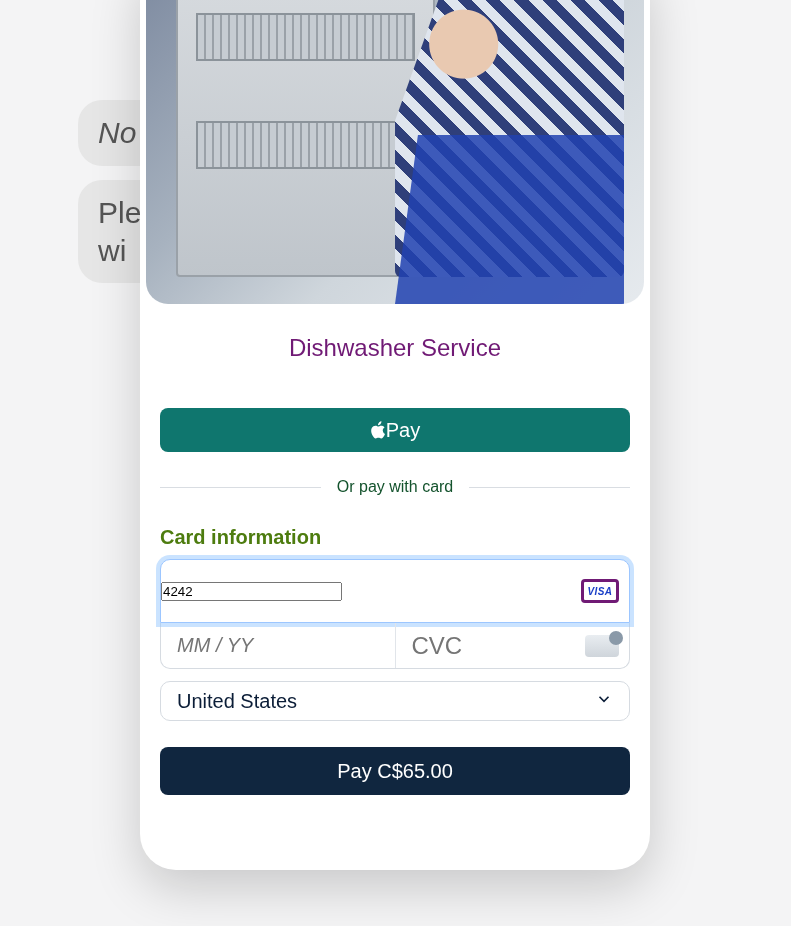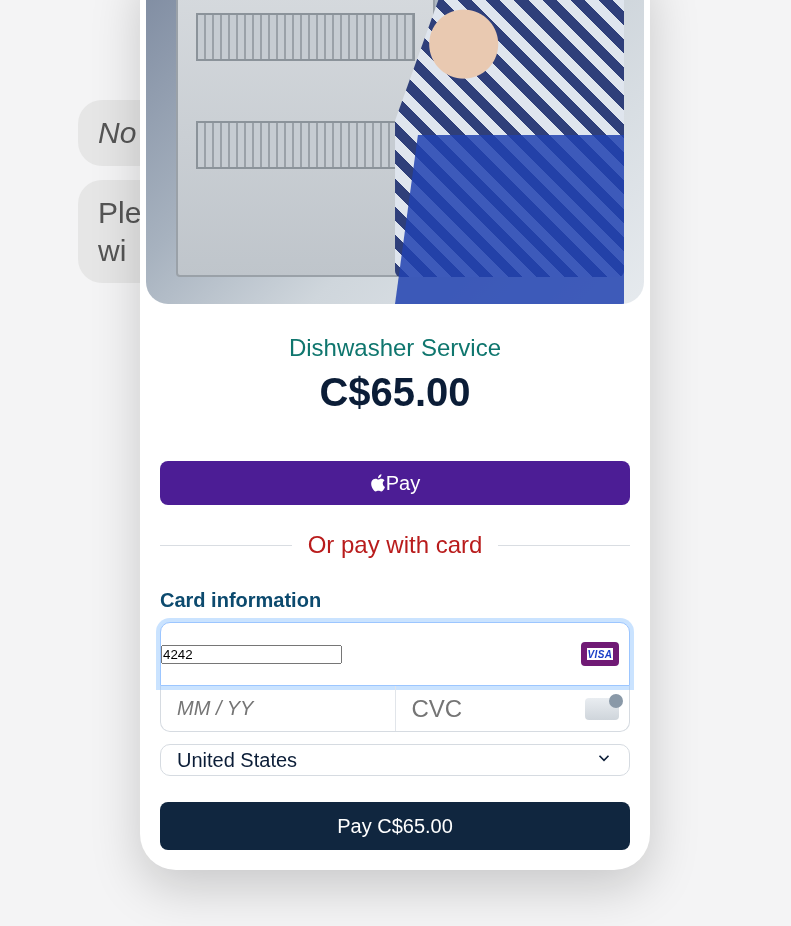--- a/index.html
+++ b/index.html
@@ -72,59 +72,59 @@
     position:absolute; right:4%; bottom:0; width:46%; height:50%;
     background:#2142b0; opacity:.85;
     clip-path: polygon(10% 0,100% 0,100% 100%,0 100%);
   }
 
   .content { padding: 24px 20px 0 20px; }
 
   .service-name {
     text-align: center;
     font-size: 24px;
-    color: #0f766e;
+    color: #701a75;
     font-weight: 400;
     margin-top: 6px;
   }
   .price {
     text-align: center;
     font-size: 40px;
     font-weight: 700;
     color: #0b1d37;
     margin-top: 8px;
   }
 
   .apple-pay-btn {
     display:flex; align-items:center; justify-content:center;
     width:100%; height:44px;
     margin-top: 46px;
-    background:#4c1d95;
+    background:#0f766e;
     color:#fff;
     border:none; border-radius:8px;
     font-size:20px; font-weight:500;
     cursor:pointer;
     gap:0;
   }
   .apple-pay-btn svg { width:16px; height:18px; fill:#fff; display:block; }
 
   .divider-row {
     display:flex; align-items:center; gap:16px;
     margin-top: 26px;
   }
   .divider-row .line { flex:1; height:1px; background:#d9dde2; }
-  .divider-row .txt { font-size:24px; color:#b91c1c; }
+  .divider-row .txt { font-size:16px; color:#14532d; }
 
   .section-label {
-    font-size:20px; font-weight:600; color:#0c4a6e;
+    font-size:20px; font-weight:600; color:#4d7c0f;
     margin-top: 30px;
   }
   .brand-badge {
     position:absolute; right:10px; top:50%; transform:translateY(-50%);
-    width:38px; height:24px; border:6px solid #701a75; border-radius:4px;
+    width:38px; height:24px; border:3px solid #701a75; border-radius:4px;
     background:#fff;
     display:flex; align-items:center; justify-content:center;
     font-size:10px; font-weight:800; font-style:italic;
     color:#1a3fc7; letter-spacing:.4px;
   }
   .cvc-wrap { position:relative; flex:1; border-left:1px solid #e1e5ea; }
   .cvc-badge {
     position:absolute; right:10px; top:50%; transform:translateY(-50%);
     width:34px; height:22px; border-radius:4px;
     background:linear-gradient(#e9edf1,#cfd5db);
@@ -151,21 +151,21 @@
     display:flex;
     border:1px solid #d6dbe1;
     border-top:none;
     border-radius:0 0 10px 10px;
     height:46px;
     background:#fff;
   }
 
   .country-select {
     margin-top:12px;
-    height:32px; width:100%;
+    height:40px; width:100%;
     border:1px solid #d6dbe1; border-radius:10px;
     background:#fff;
     display:flex; align-items:center; justify-content:space-between;
     padding:0 16px;
     font-size:20px; color:#0b1d37;
     cursor:pointer;
   }
   .country-select svg { width:18px; height:18px; stroke:#0b1d37; stroke-width:2.2; fill:none; }
 
   .pay-btn {
@@ -190,21 +190,20 @@
     <div class="appliance"></div>
     <div class="rack1"></div>
     <div class="rack2"></div>
     <div class="person"></div>
     <div class="apron"></div>
   </div>
 
   <div class="content">
 
     <div class="service-name">Dishwasher Service</div>
-    <div class="price">C$65.00</div>
 
     <button class="apple-pay-btn">
       <span>
         <svg viewBox="0 0 14 17">
             <path d="M11.5 9.02c.02 2.4 2.1 3.2 2.13 3.21-.2.06-.34 1.14-1.1 2.26-.67.97-1.36 1.93-2.45 1.95-1.07.02-1.42-.63-2.64-.63-1.23 0-1.61.61-2.62.65-1.05.04-1.85-1.05-2.52-2.01C.9 12.49-.15 8.9 1.26 6.48c.7-1.2 1.95-1.96 3.3-1.98 1.03-.02 2 .7 2.63.7.63 0 1.81-.86 3.05-.73.52.02 1.98.21 2.92 1.58-.08.05-1.74 1.02-1.72 3  M9.4 2.9c.56-.68.93-1.62.83-2.56-.8.03-1.77.53-2.35 1.2-.52.6-.97 1.56-.85 2.48.89.07 1.8-.45 2.37-1.12"></path>
           </svg>
       </span>
       <span>Pay</span>
     </button>
 

